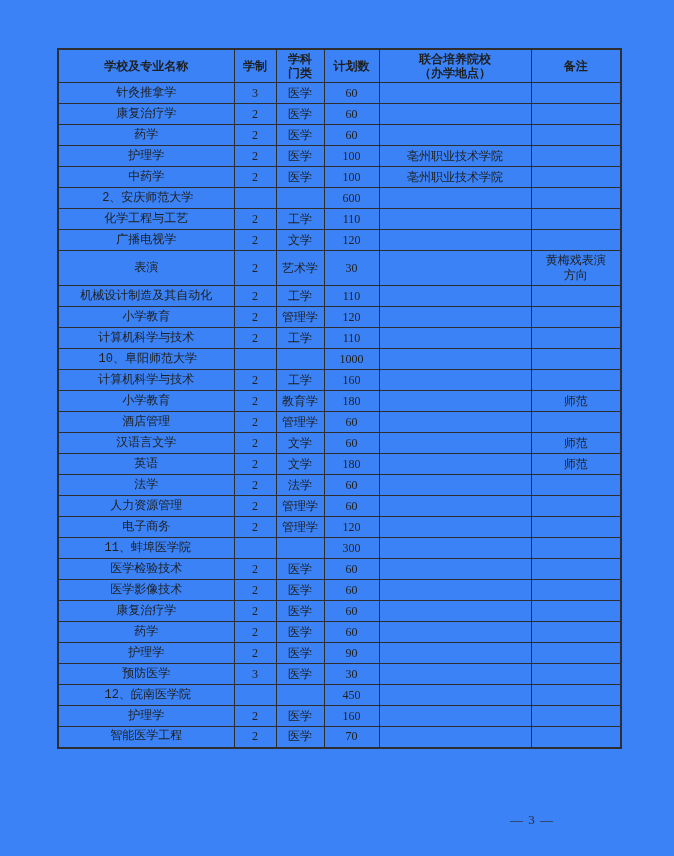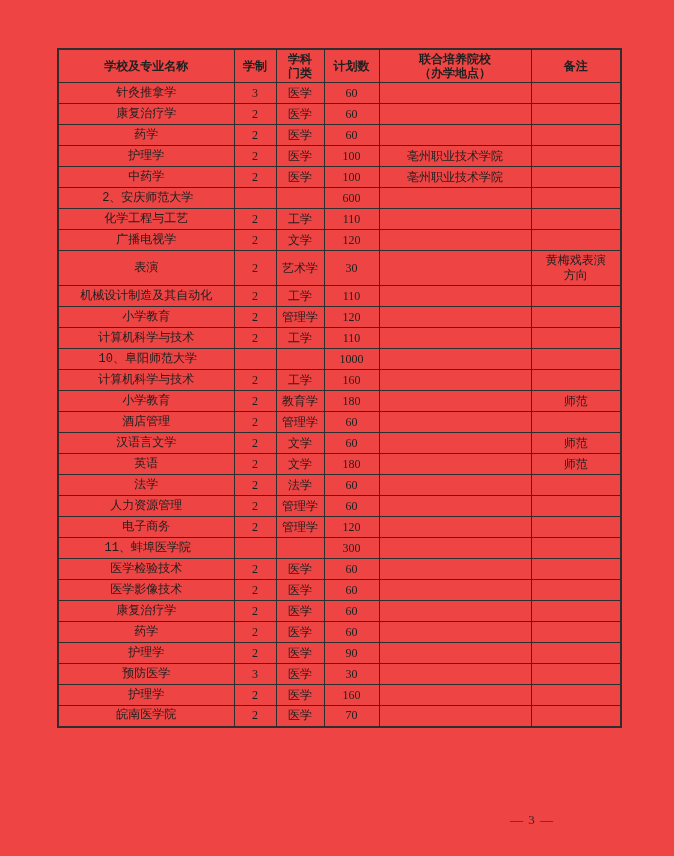--- a/index.html
+++ b/index.html
@@ -5,21 +5,21 @@
   * { margin: 0; padding: 0; box-sizing: border-box; }
   html, body {
     width: 674px; height: 856px;
     background: #ffffff;
     font-family: "Liberation Serif", "DejaVu Serif", serif;
     color: #1f1f1f;
   }
   .page {
     position: relative;
     width: 674px; height: 856px;
-    background: #ef4444;
+    background: #3b82f6;
     overflow: hidden;
   }
   table.plan-table {
     position: absolute;
     left: 57px; top: 48px;
     width: 563px;
     border-collapse: collapse;
     table-layout: fixed;
     font-size: 12px;
     line-height: 15px;
@@ -298,30 +298,38 @@
           <td class="col-remark"></td>
         </tr>
         <tr class="program-row">
           <td class="col-name">预防医学</td>
           <td class="col-duration">3</td>
           <td class="col-category">医学</td>
           <td class="col-plan">30</td>
           <td class="col-partner"></td>
           <td class="col-remark"></td>
         </tr>
+        <tr class="section-row">
+          <td class="col-name">12、皖南医学院</td>
+          <td class="col-duration"></td>
+          <td class="col-category"></td>
+          <td class="col-plan">450</td>
+          <td class="col-partner"></td>
+          <td class="col-remark"></td>
+        </tr>
         <tr class="program-row">
           <td class="col-name">护理学</td>
           <td class="col-duration">2</td>
           <td class="col-category">医学</td>
           <td class="col-plan">160</td>
           <td class="col-partner"></td>
           <td class="col-remark"></td>
         </tr>
         <tr class="program-row">
-          <td class="col-name">皖南医学院</td>
+          <td class="col-name">智能医学工程</td>
           <td class="col-duration">2</td>
           <td class="col-category">医学</td>
           <td class="col-plan">70</td>
           <td class="col-partner"></td>
           <td class="col-remark"></td>
         </tr>
       </tbody>
   </table>
 
   <div class="page-number">— 3 —</div>

